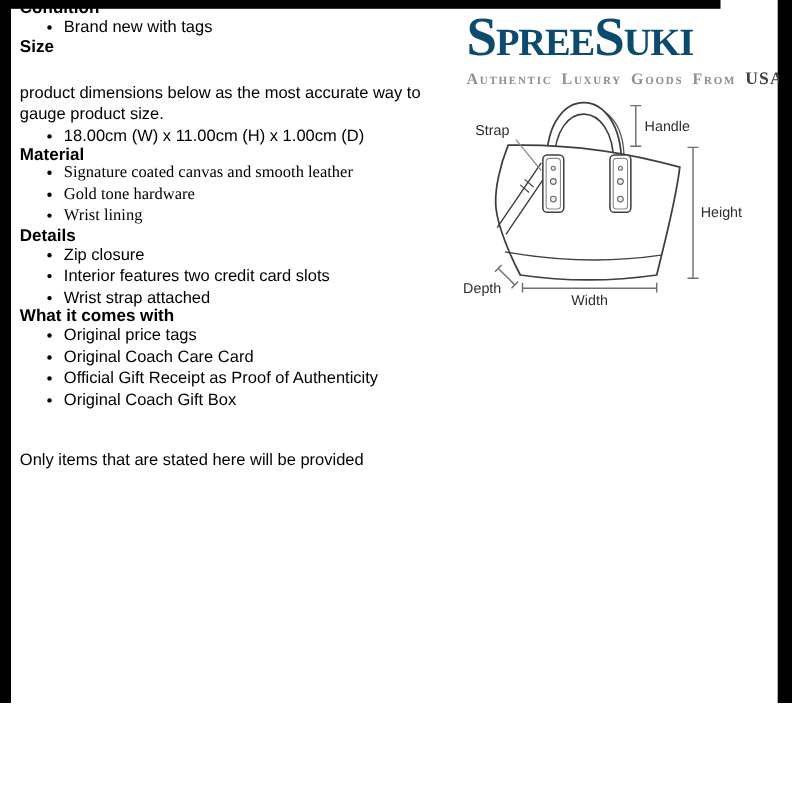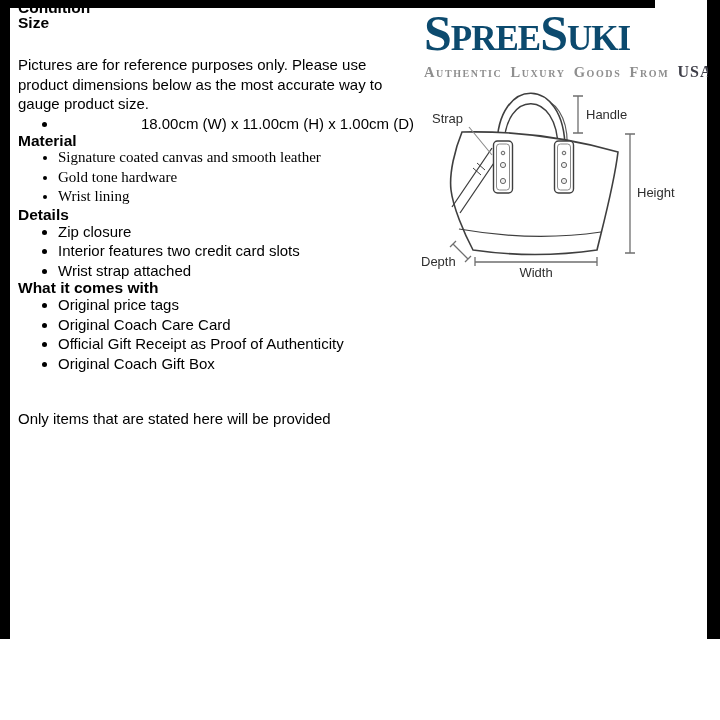--- a/index.html
+++ b/index.html
@@ -13,21 +13,21 @@
   
   .content{position:absolute;left:18px;top:0;width:396px;font-size:15px;line-height:19.5px;}
   .content h3{font-size:15.5px;line-height:15px;font-weight:bold;margin:0;}
   .content ul{margin:0;padding:0 0 0 40px;list-style:disc;}
   .content li{line-height:19.5px;}
   .content .pline{white-space:nowrap;line-height:19.5px;}
   .h-condition{margin-top:22px;}
   .ul-condition{margin-top:26px;}
   .h-size{margin-top:36.5px;}
   .p-size{margin-top:25px;}
-  .ul-size{margin-top:21.5px;text-align:right;}
+  .ul-size{margin-top:21.5px;}
   .h-material{margin-top:48.5px;}
   .ul-material{margin-top:25px;font-family:Liberation Serif, serif;}
   .h-details{margin-top:43.5px;}
   .ul-details{margin-top:26px;}
   .h-comes{margin-top:20.5px;}
   .ul-comes{margin-top:26px;}
   .footer-note{margin-top:36px;white-space:nowrap;line-height:19.5px;}
 
   
   .brand{position:absolute;left:424px;top:4px;width:284px;overflow:hidden;}
@@ -47,24 +47,26 @@
 
 <div class="page">
 
   <div class="bar-top"></div>
   <div class="bar-left"></div>
   <div class="bar-right"></div>
 
   <div class="content">
 
     <h3 class="h-condition">Condition</h3>
+    <ul class="ul-condition">
+        <li>Brand new with tags</li>
+      </ul>
 
     <h3 class="h-size">Size</h3>
     <div class="p-size">
-        <div class="pline">Pictures are for reference purposes only. Please use</div>
         <div class="pline">product dimensions below as the most accurate way to</div>
         <div class="pline">gauge product size.</div>
       </div>
     <ul class="ul-size">
         <li>18.00cm (W) x 11.00cm (H) x 1.00cm (D)</li>
       </ul>
 
     <h3 class="h-material">Material</h3>
     <ul class="ul-material">
         <li>Signature coated canvas and smooth leather</li>

